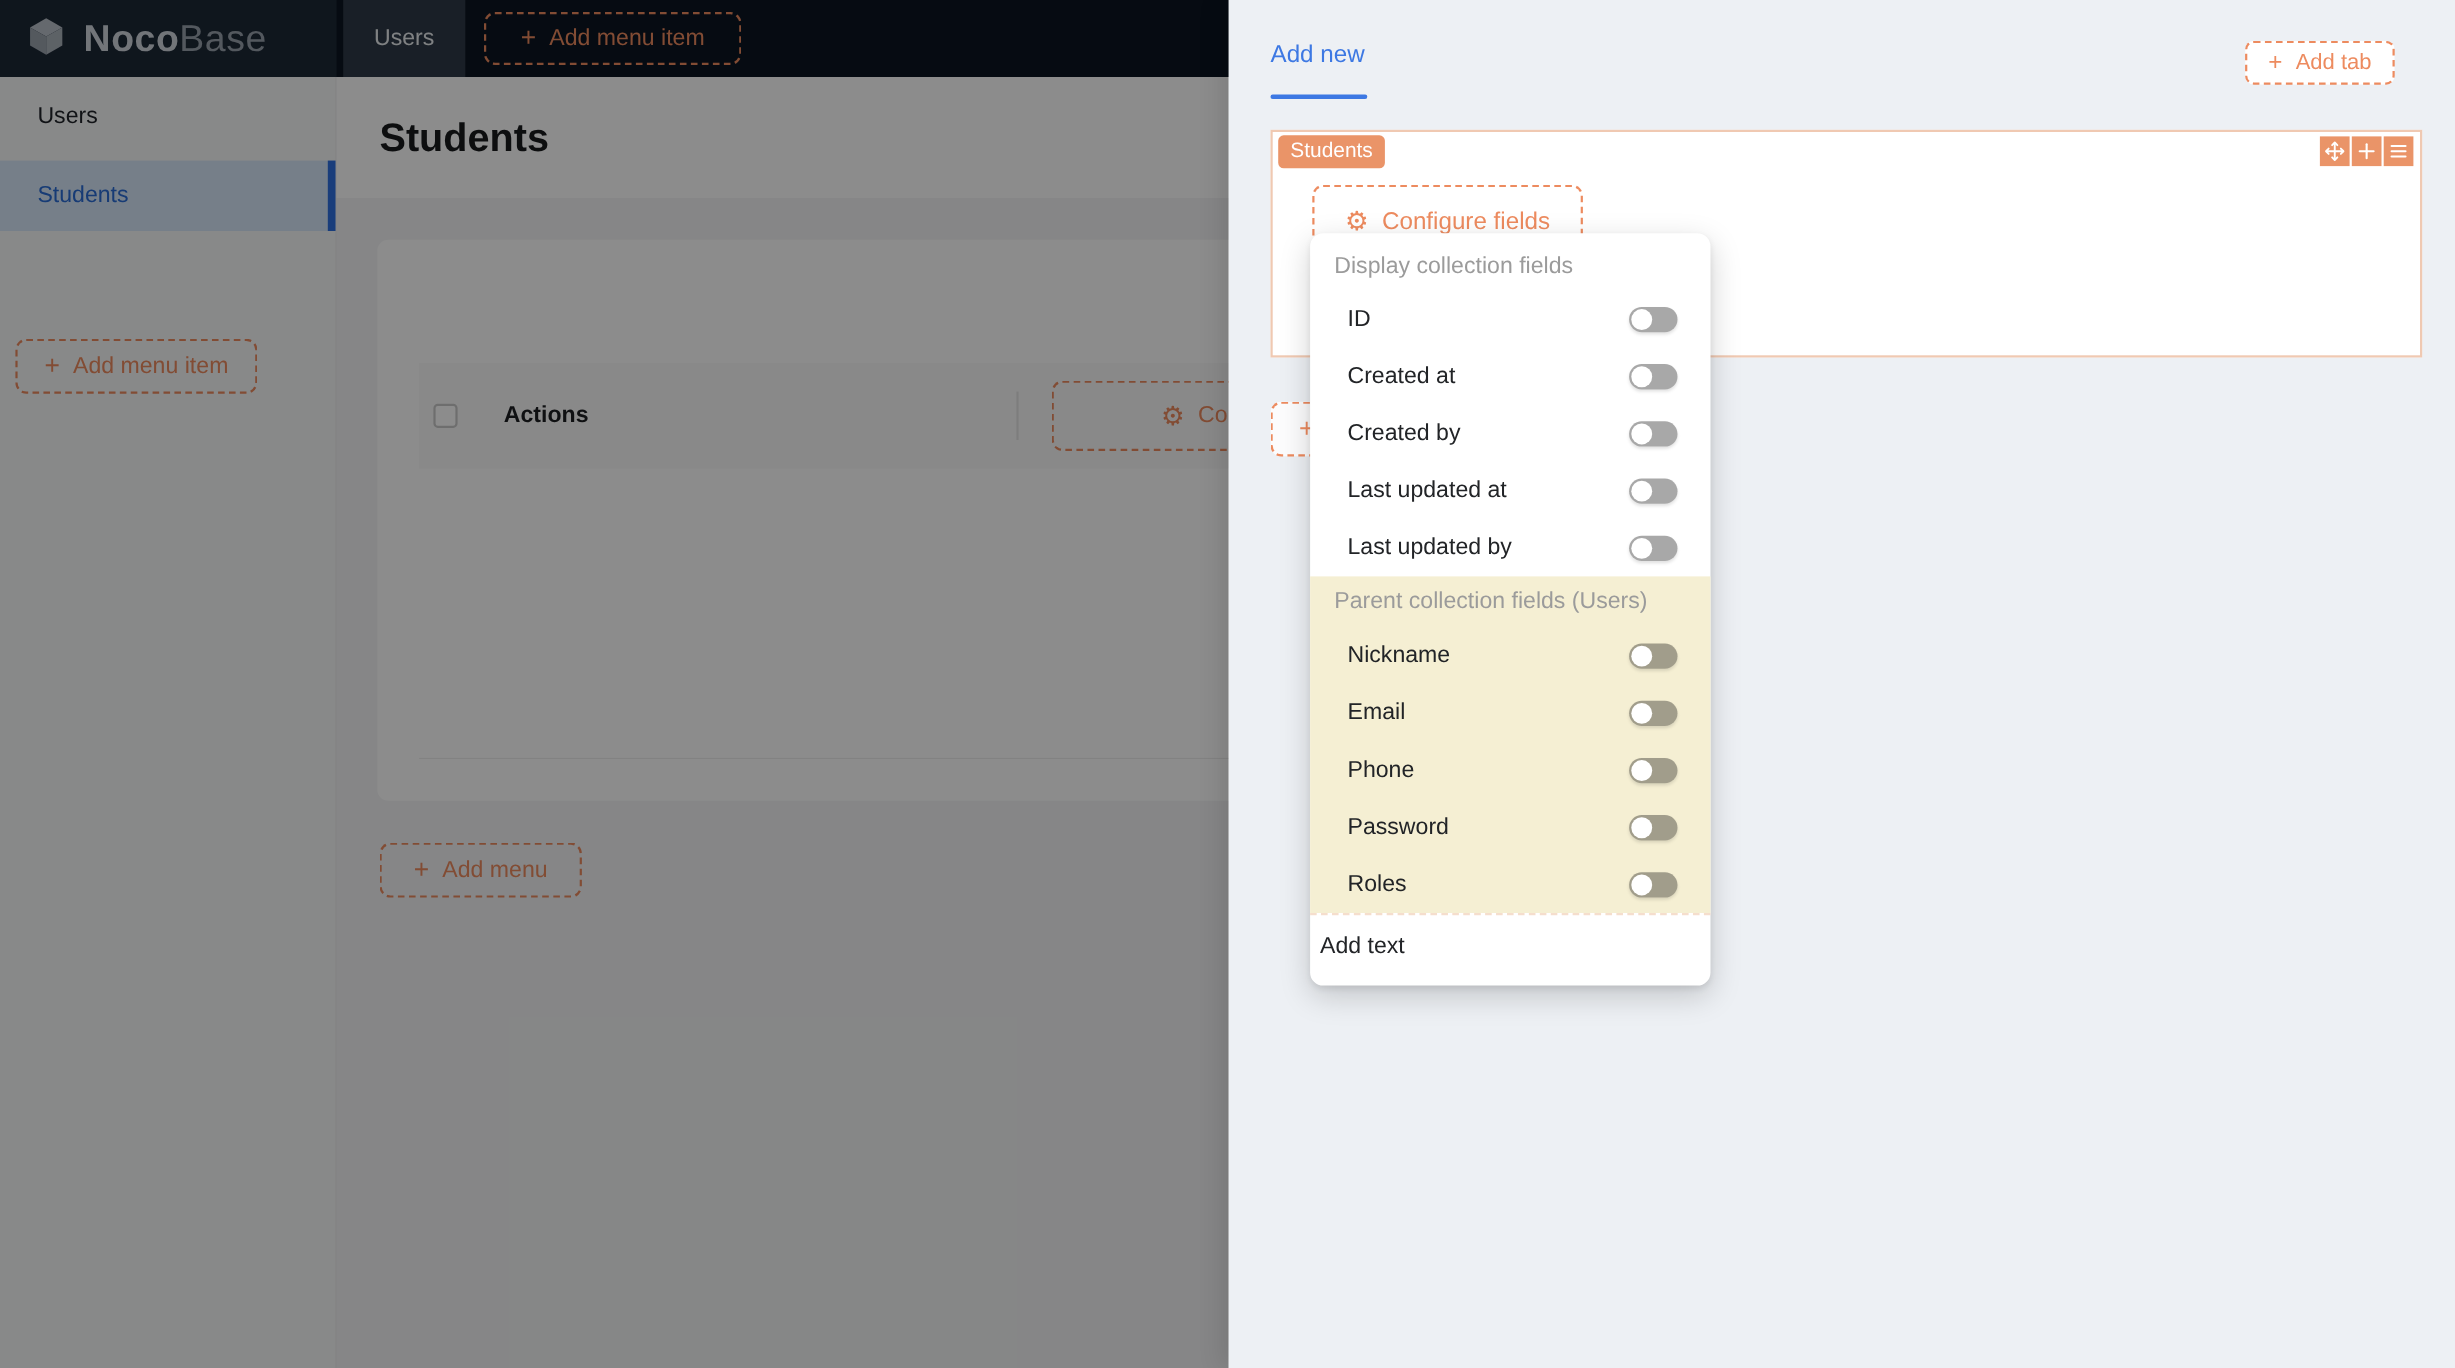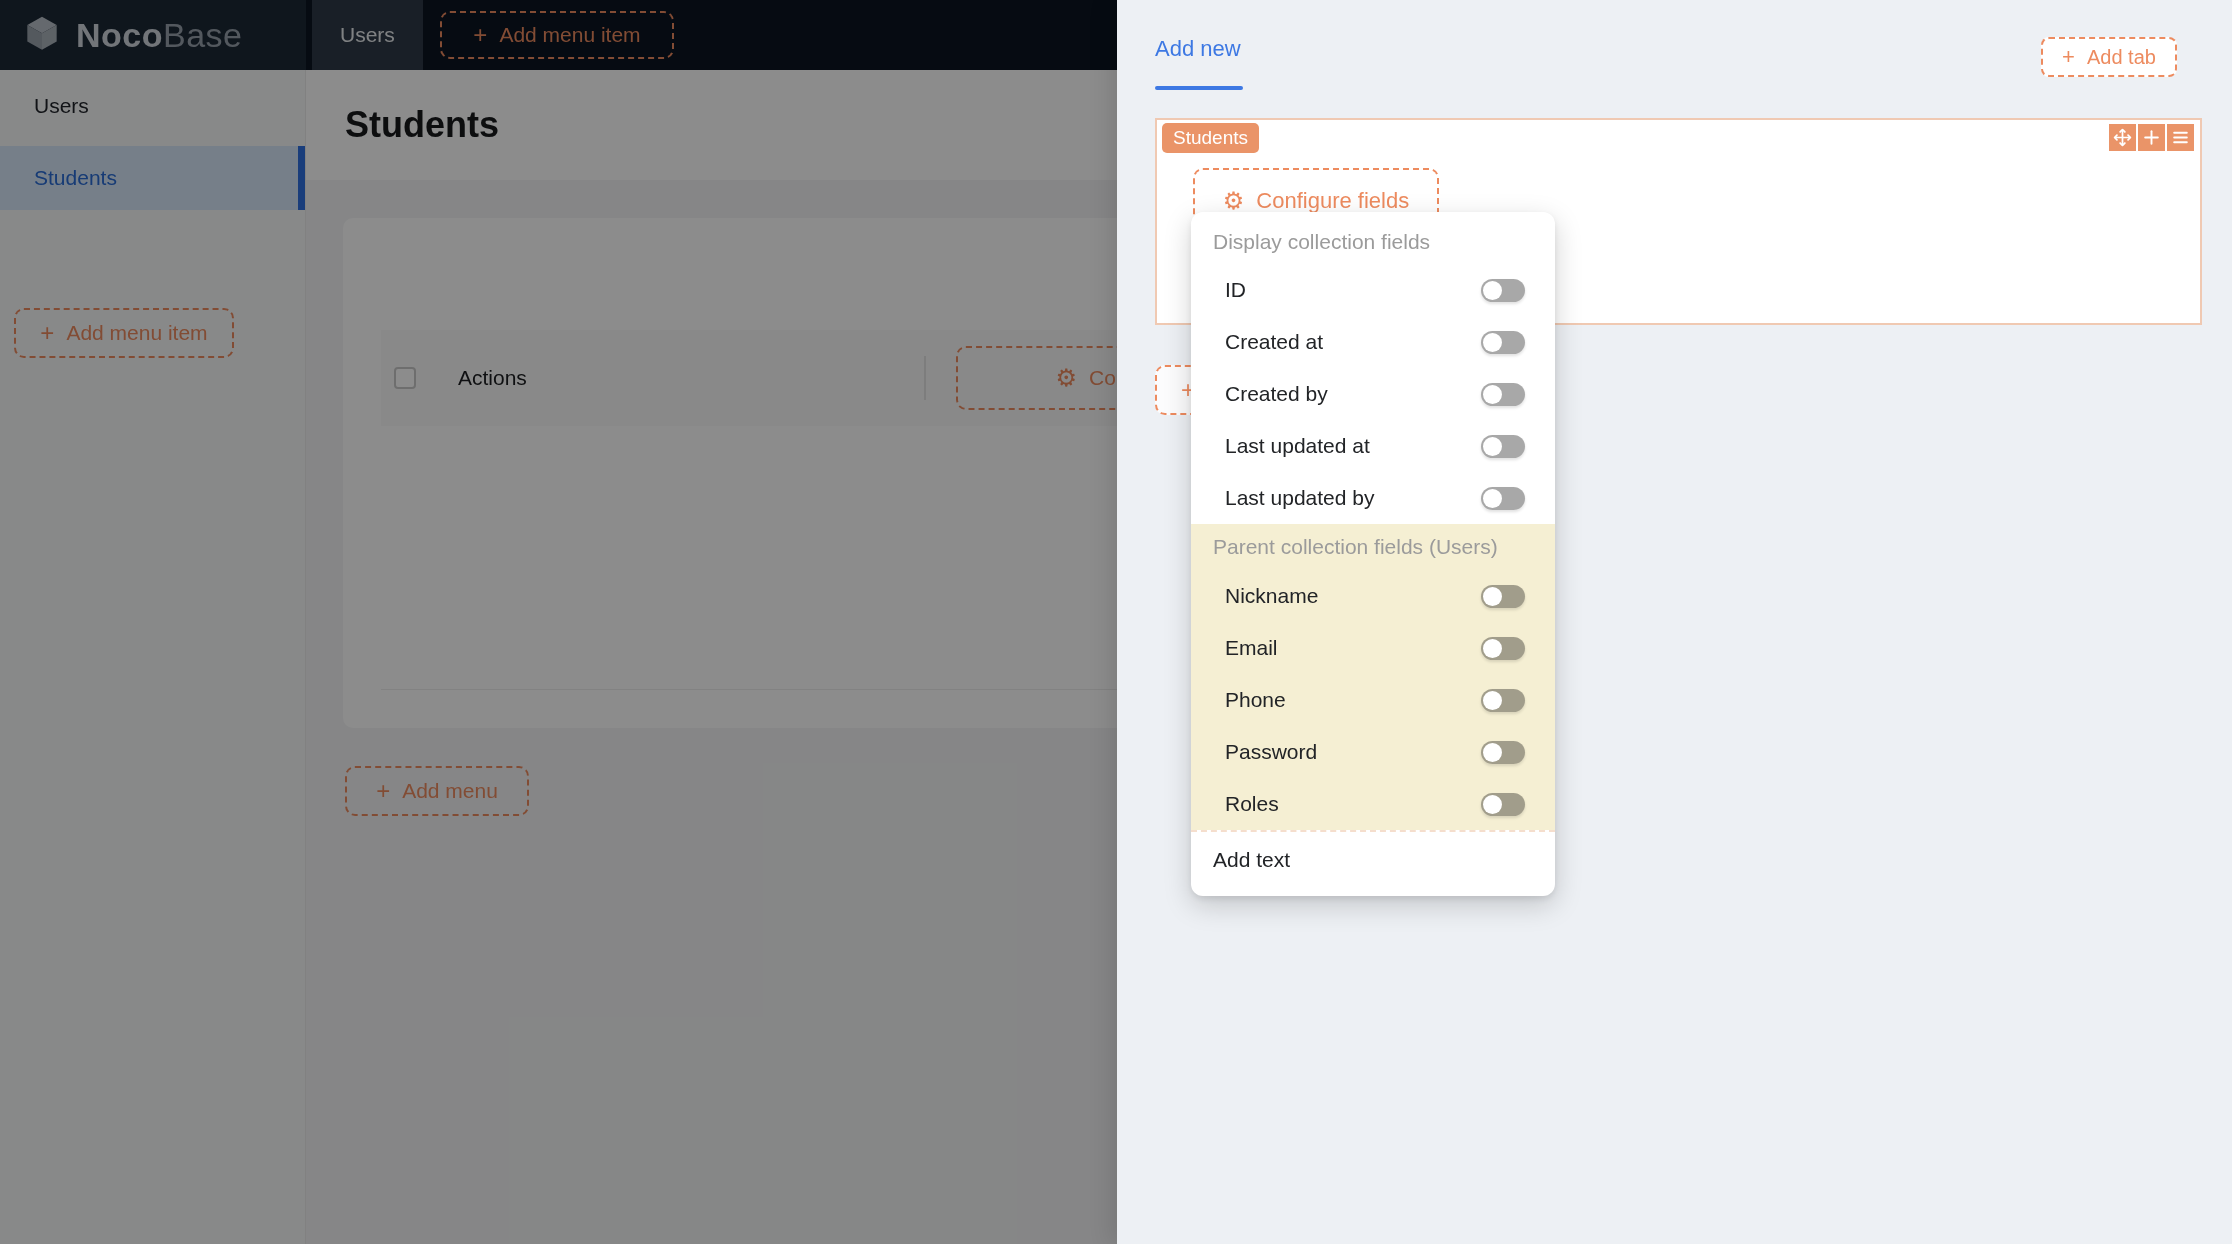--- a/index.html
+++ b/index.html
@@ -23,21 +23,21 @@
   .side-item { height:56px; display:flex; align-items:center; padding-left:34px; font-size:21px; color:#1f2329; margin-top:8px; cursor:pointer; }
   .side-item.selected { height:64px; margin-top:12px; background:#d7e8f9; color:#2a6cd6; border-right:7px solid #2f6fe0; }
   .side-add { position:absolute; left:14px; top:238px; width:220px; height:50px; }
 
   .main { position:absolute; left:306px; top:70px; width:811px; height:1174px; background:#f4f5f6; z-index:1; }
   .page-header { position:absolute; left:0; top:0; width:100%; height:110px; background:#ffffff; display:flex; align-items:center; padding-left:39px; }
   .page-title { font-size:36px; font-weight:bold; color:#181a1d; }
   .card { position:absolute; left:37px; top:148px; width:860px; height:510px; background:#ffffff; border-radius:10px; }
   .table-head { position:absolute; left:38px; right:0; top:112px; height:96px; background:#fafafa; display:flex; align-items:center; }
   .checkbox { position:absolute; left:13px; top:37px; width:22px; height:22px; border:2px solid #c9c9c9; border-radius:4px; background:#fff; }
-  .col-actions { position:absolute; left:77px; top:0; height:96px; display:flex; align-items:center; font-size:21px; font-weight:normal; color:#1c1e21; }
+  .col-actions { position:absolute; left:77px; top:0; height:96px; display:flex; align-items:center; font-size:21px; font-weight:bold; color:#1c1e21; }
   .head-divider { position:absolute; left:543px; top:26px; width:2px; height:44px; background:#e4e4e4; }
   .cfg-cols { position:absolute; left:575px; top:16px; width:340px; height:64px; font-size:21px; }
   .gear { font-family:"DejaVu Sans",sans-serif; font-size:24px; line-height:1; }
   .table-bottom-line { position:absolute; left:38px; right:0; top:471px; height:1px; background:#ededed; }
   .add-block { position:absolute; left:39px; top:696px; width:184px; height:50px; }
 
   
   .mask { position:absolute; left:0; top:0; width:1117px; height:1244px; background:rgba(0,0,0,0.45); z-index:5; }
 
   
@@ -56,21 +56,21 @@
 
   
   .dropdown { position:absolute; left:1191px; top:212px; width:364px; background:#ffffff; border-radius:12px; box-shadow:0 9px 28px rgba(0,0,0,0.18), 0 3px 6px rgba(0,0,0,0.08); z-index:30; padding:8px 0; }
   .menu-title { height:44px; display:flex; align-items:center; padding-left:22px; font-size:21px; color:#9b9b9b; }
   .yellow .menu-title { height:46px; }
   .menu-row { height:52px; display:flex; align-items:center; justify-content:space-between; padding:0 30px 0 34px; cursor:pointer; }
   .menu-row .lbl { font-size:21px; color:#222427; }
   .switch { width:44px; height:23px; border-radius:12px; background:rgba(0,0,0,0.34); position:relative; flex:0 0 auto; cursor:pointer; box-shadow:0 2px 3px rgba(0,0,0,0.12); }
   .switch .knob { position:absolute; left:2px; top:2px; width:19px; height:19px; border-radius:50%; background:#ffffff; }
   .yellow { background:#f5efd3; }
-  .add-text-row { height:58px; display:flex; align-items:center; padding-left:22px; font-size:21px; color:#222427; border-top:2px dashed #f5decd; cursor:pointer; }
+  .add-text-row { height:58px; display:flex; align-items:center; padding-left:9px; font-size:21px; color:#222427; border-top:2px dashed #f5decd; cursor:pointer; }
 </style>
 </head>
 <body>
 
 <div id="screen">
 
   <div class="navbar">
     <div class="logo-section">
       <svg class="logo-cube" viewBox="0 0 24 24">
         <polygon points="12,2 20,6.5 12,11 4,6.5" fill="#b9c0c8"></polygon>

